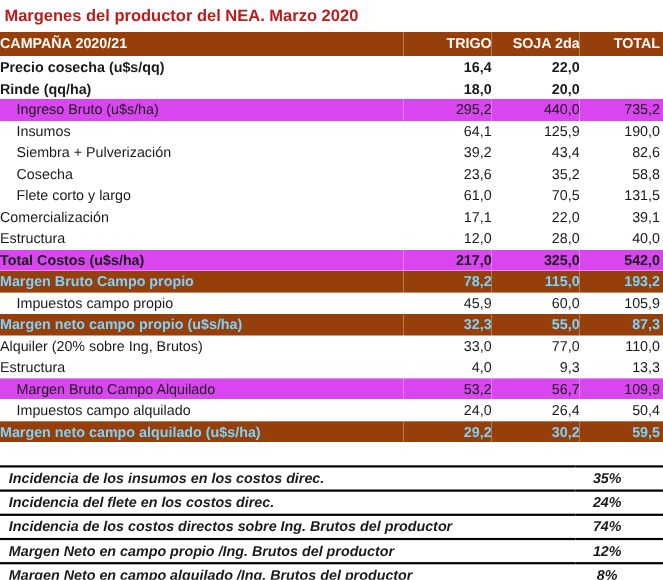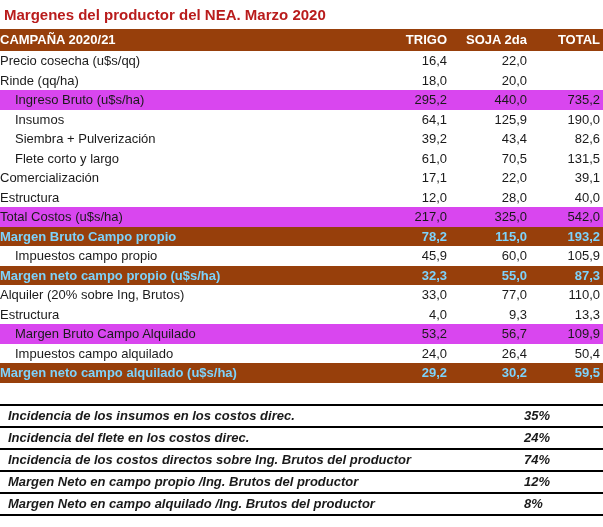--- a/index.html
+++ b/index.html
@@ -36,21 +36,21 @@
     line-height: 19.5px;
     font-weight: normal;
     white-space: nowrap;
     overflow: hidden;
   }
   table.main thead th { height: 22px; line-height: 22px; }
   .lbl { text-align: left; padding-left: 6px; }
   .num { text-align: right; padding-right: 4px; }
   .num.total { padding-right: 3px; }
   tr.indent td.lbl { padding-left: 15px; }
-  tr.bold td { font-weight: normal; margin-left: 24px; }
+  tr.bold td { font-weight: bold; margin-left: 24px; }
   tr.peach { background: #d946ef; }
   tr.brown { background: #973F0B; }
   tr.brown td { color: #7dd3fc; font-weight: bold; }
   thead tr.brown th { color: #ffffff; font-weight: bold; }
   table.stats {
     width: 603px;
     border-collapse: collapse;
     table-layout: fixed;
     font-size: 13px;
     margin-top: 21px;
@@ -61,21 +61,21 @@
   table.stats td {
     border-top: 2px solid #000000;
     height: 18px;
     line-height: 18px;
     font-weight: bold;
     font-style: italic;
     white-space: nowrap;
     overflow: hidden;
   }
   table.stats td.s-lbl { text-align: left; padding-left: 8px; }
-  table.stats td.s-val { text-align: left; padding-right: 23px; }
+  table.stats td.s-val { text-align: center; padding-right: 23px; }
 </style>
 </head>
 <body>
 
 <div class="title">Margenes del productor del NEA. Marzo 2020</div>
 
 <table class="main">
   <colgroup>
     <col class="c-label">
       <col class="c-trigo">
@@ -115,20 +115,26 @@
       <td class="num">125,9</td>
       <td class="num total">190,0</td>
     </tr>
     <tr class="indent">
       <td class="lbl">Siembra + Pulverización</td>
       <td class="num">39,2</td>
       <td class="num">43,4</td>
       <td class="num total">82,6</td>
     </tr>
     <tr class="indent">
+      <td class="lbl">Cosecha</td>
+      <td class="num">23,6</td>
+      <td class="num">35,2</td>
+      <td class="num total">58,8</td>
+    </tr>
+    <tr class="indent">
       <td class="lbl">Flete corto y largo</td>
       <td class="num">61,0</td>
       <td class="num">70,5</td>
       <td class="num total">131,5</td>
     </tr>
     <tr>
       <td class="lbl">Comercialización</td>
       <td class="num">17,1</td>
       <td class="num">22,0</td>
       <td class="num total">39,1</td>

